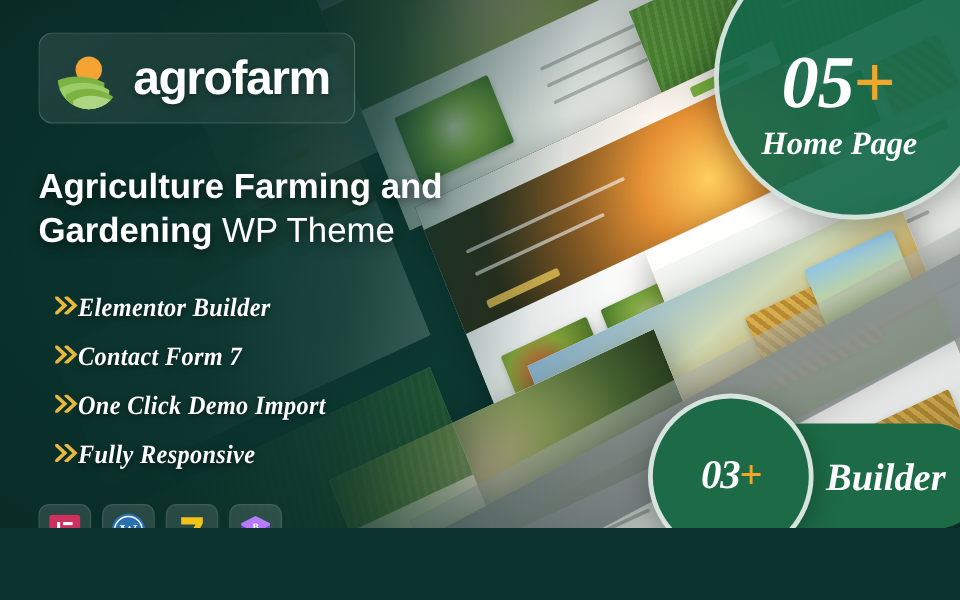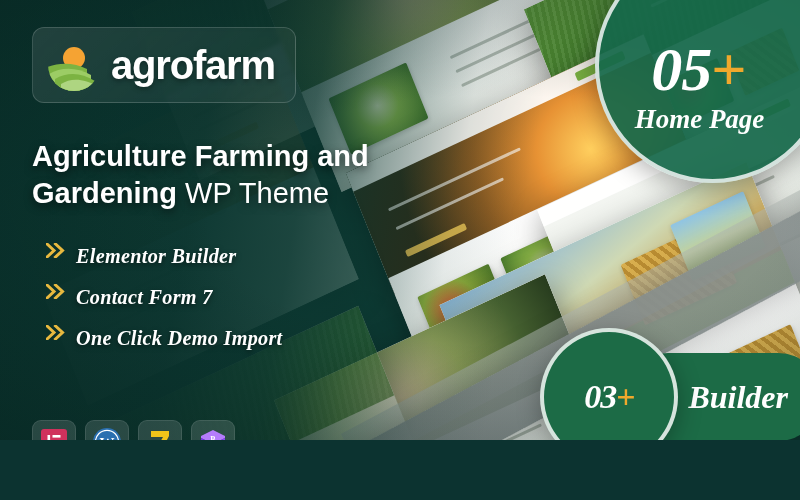--- a/index.html
+++ b/index.html
@@ -126,21 +126,21 @@
     position:absolute; left:32px; top:138px; width:400px;
     font-size:29px; line-height:1.28; color:#ffffff;
     text-shadow:0 3px 9px rgba(0,0,0,.55);
   }
   .headline .bold { font-weight:700; }
   .headline .light { font-weight:400;margin-top:14px; }
 
   
   .features { position:absolute; left:46px; top:243px; width:340px; }
   .feature {
-    display:flex; gap:11px; margin-bottom:15px;
+    display:flex; align-items:center; margin-bottom:15px;
   }
   .chev { flex:0 0 auto; line-height:1; }
   .feature-label {
     font-family:"Liberation Serif", serif;
     font-style:italic; font-weight:700;
     font-size:22px; color:#ffffff; letter-spacing:.3px;
     text-shadow:0 2px 6px rgba(0,0,0,.5);
     transform:scaleX(.92); transform-origin:left center;
   }
 
@@ -355,20 +355,29 @@
     <div class="feature">
       <span class="chev">
         <svg width="19" height="15" viewBox="0 0 19 15" aria-hidden="true">
           <path d="M1 1 L8 7.5 L1 14" fill="none" stroke="#e8b93f" stroke-width="3" stroke-linecap="square"></path>
           <path d="M9.5 1 L16.5 7.5 L9.5 14" fill="none" stroke="#e8b93f" stroke-width="3" stroke-linecap="square"></path>
         </svg>
       </span>
       <span class="feature-label">One Click Demo Import</span>
     </div>
 
+    <div class="feature">
+      <span class="chev">
+        <svg width="19" height="15" viewBox="0 0 19 15" aria-hidden="true">
+          <path d="M1 1 L8 7.5 L1 14" fill="none" stroke="#e8b93f" stroke-width="3" stroke-linecap="square"></path>
+          <path d="M9.5 1 L16.5 7.5 L9.5 14" fill="none" stroke="#e8b93f" stroke-width="3" stroke-linecap="square"></path>
+        </svg>
+      </span>
+      <span class="feature-label">Fully Responsive</span>
+    </div>
 
   </div>
 
   <div class="badges">
 
     <div class="badge">
       <svg width="26" height="26" viewBox="0 0 26 26" aria-hidden="true">
         <rect width="26" height="26" rx="3" fill="#d0315c"></rect>
         <rect x="6.5" y="6" width="2.6" height="14" fill="#ffffff"></rect>
         <rect x="11.5" y="6" width="8" height="2.6" fill="#ffffff"></rect>

